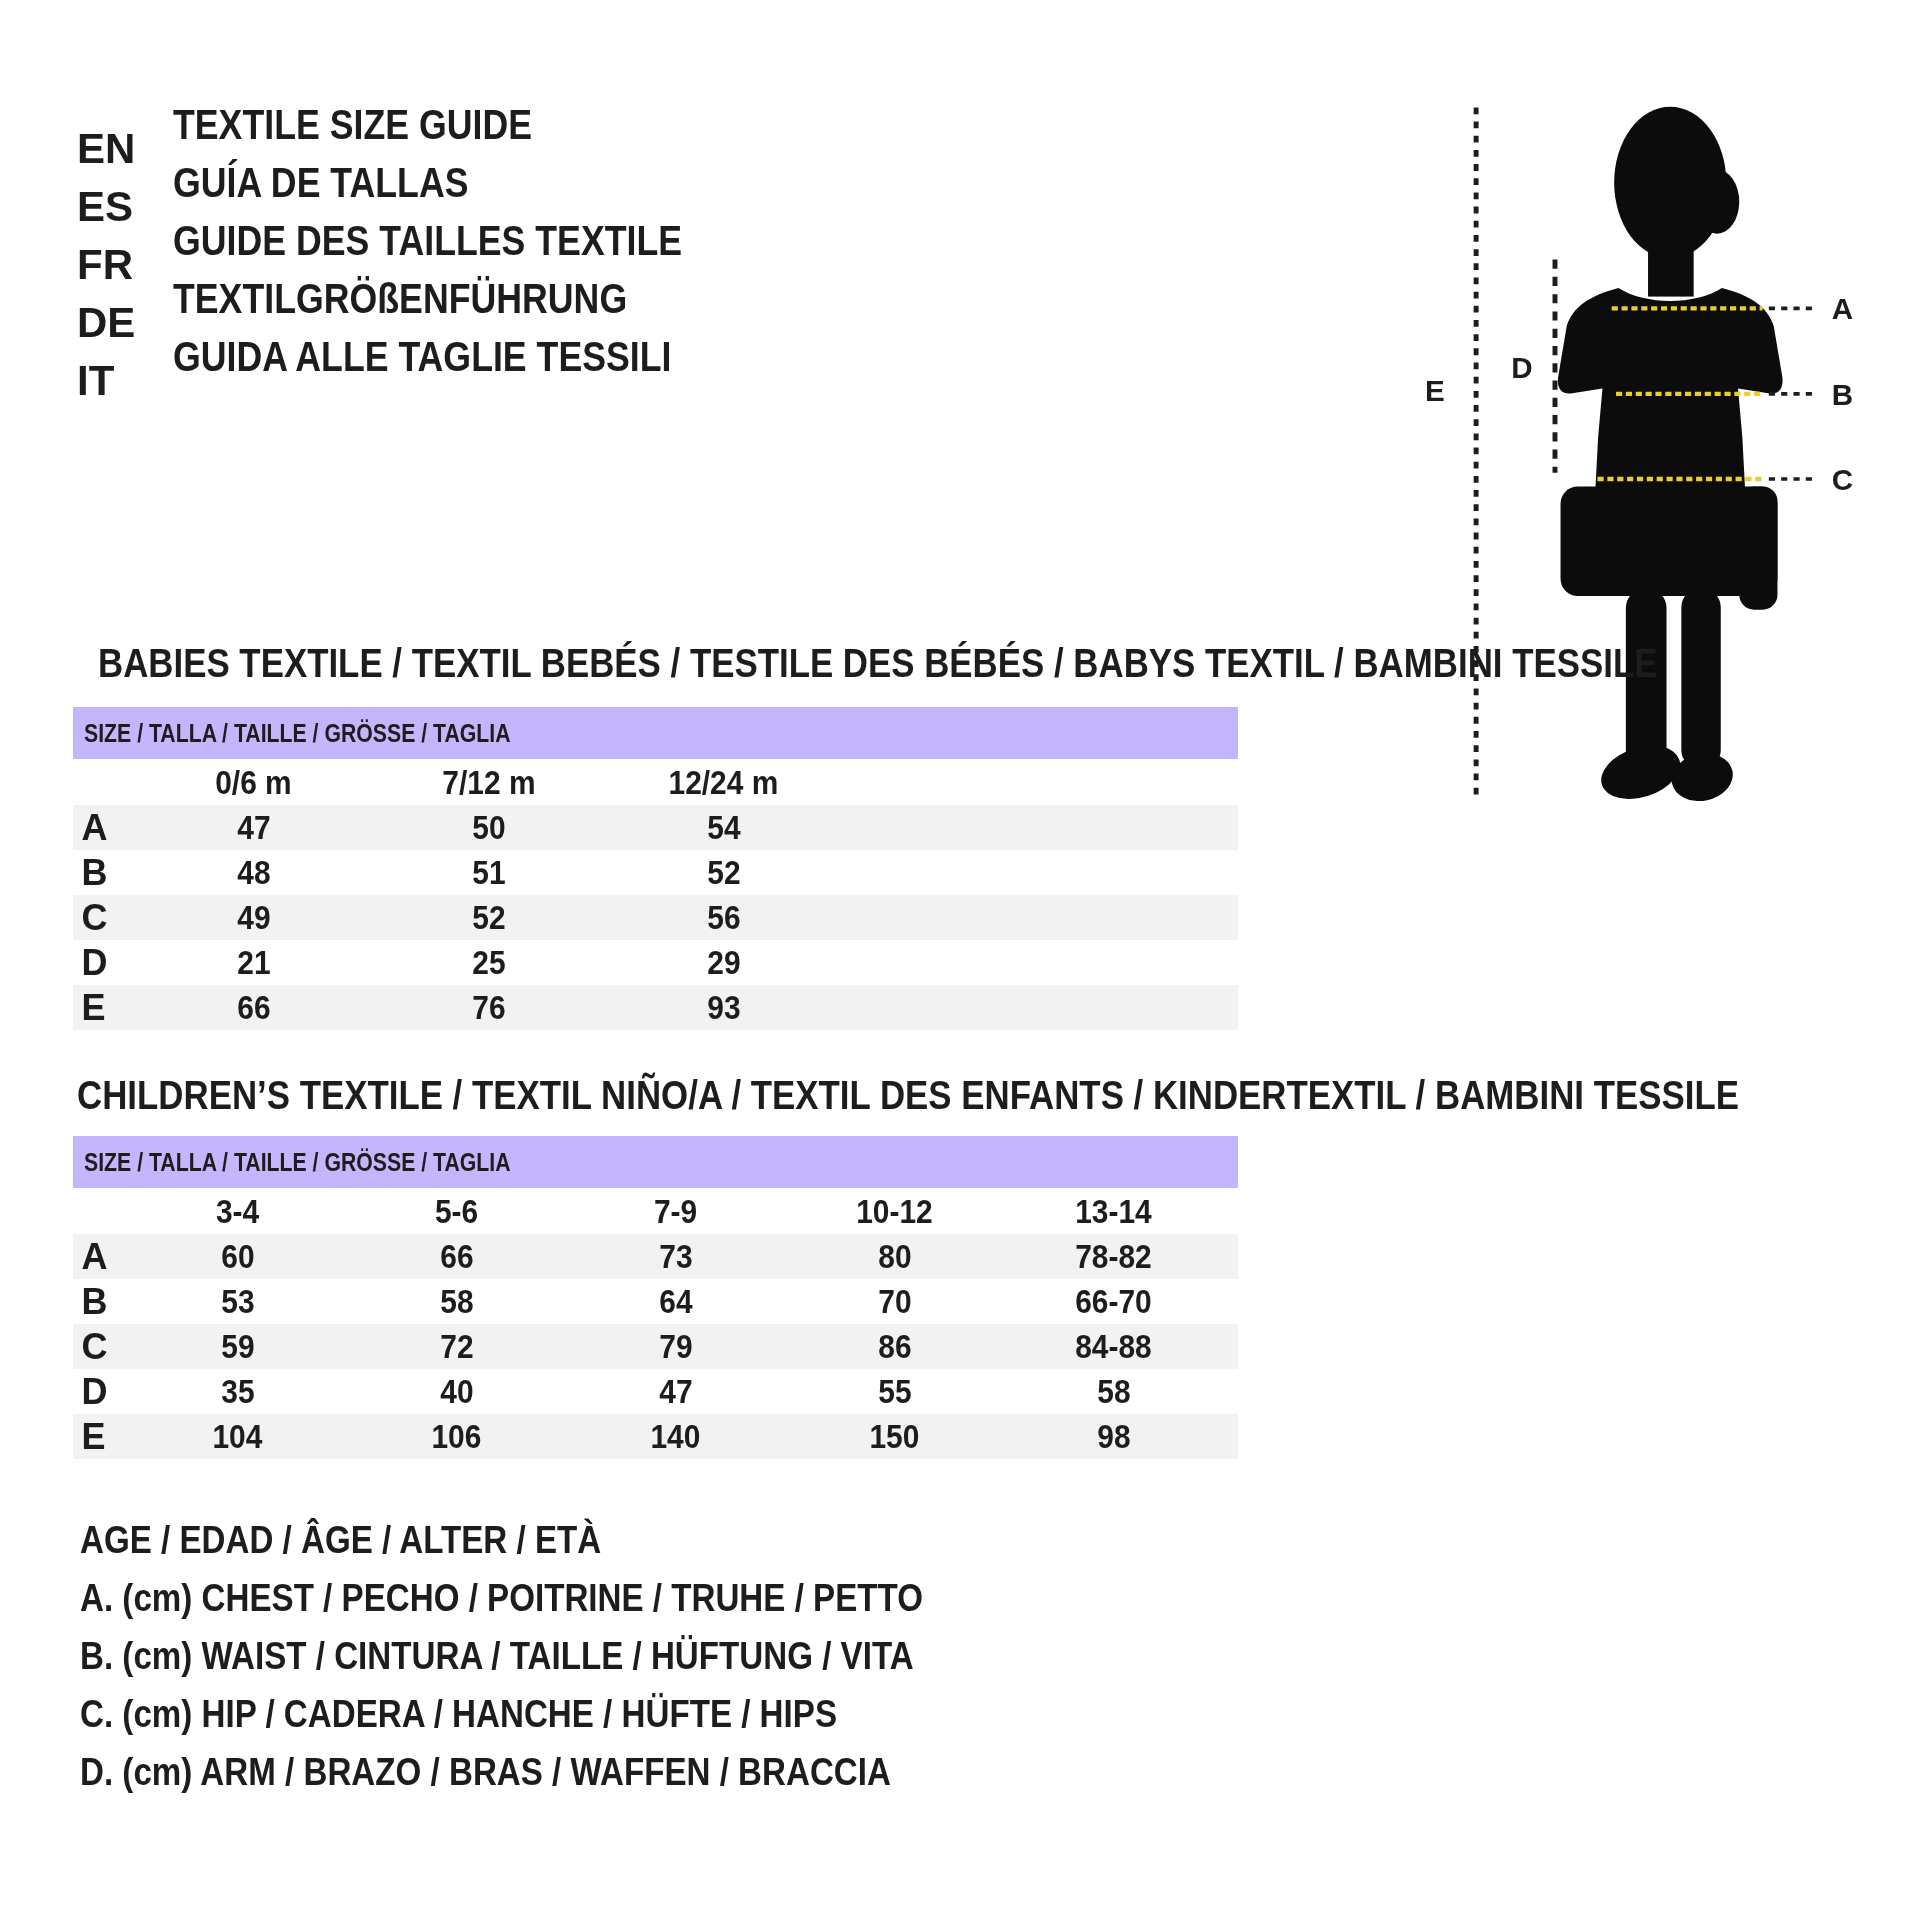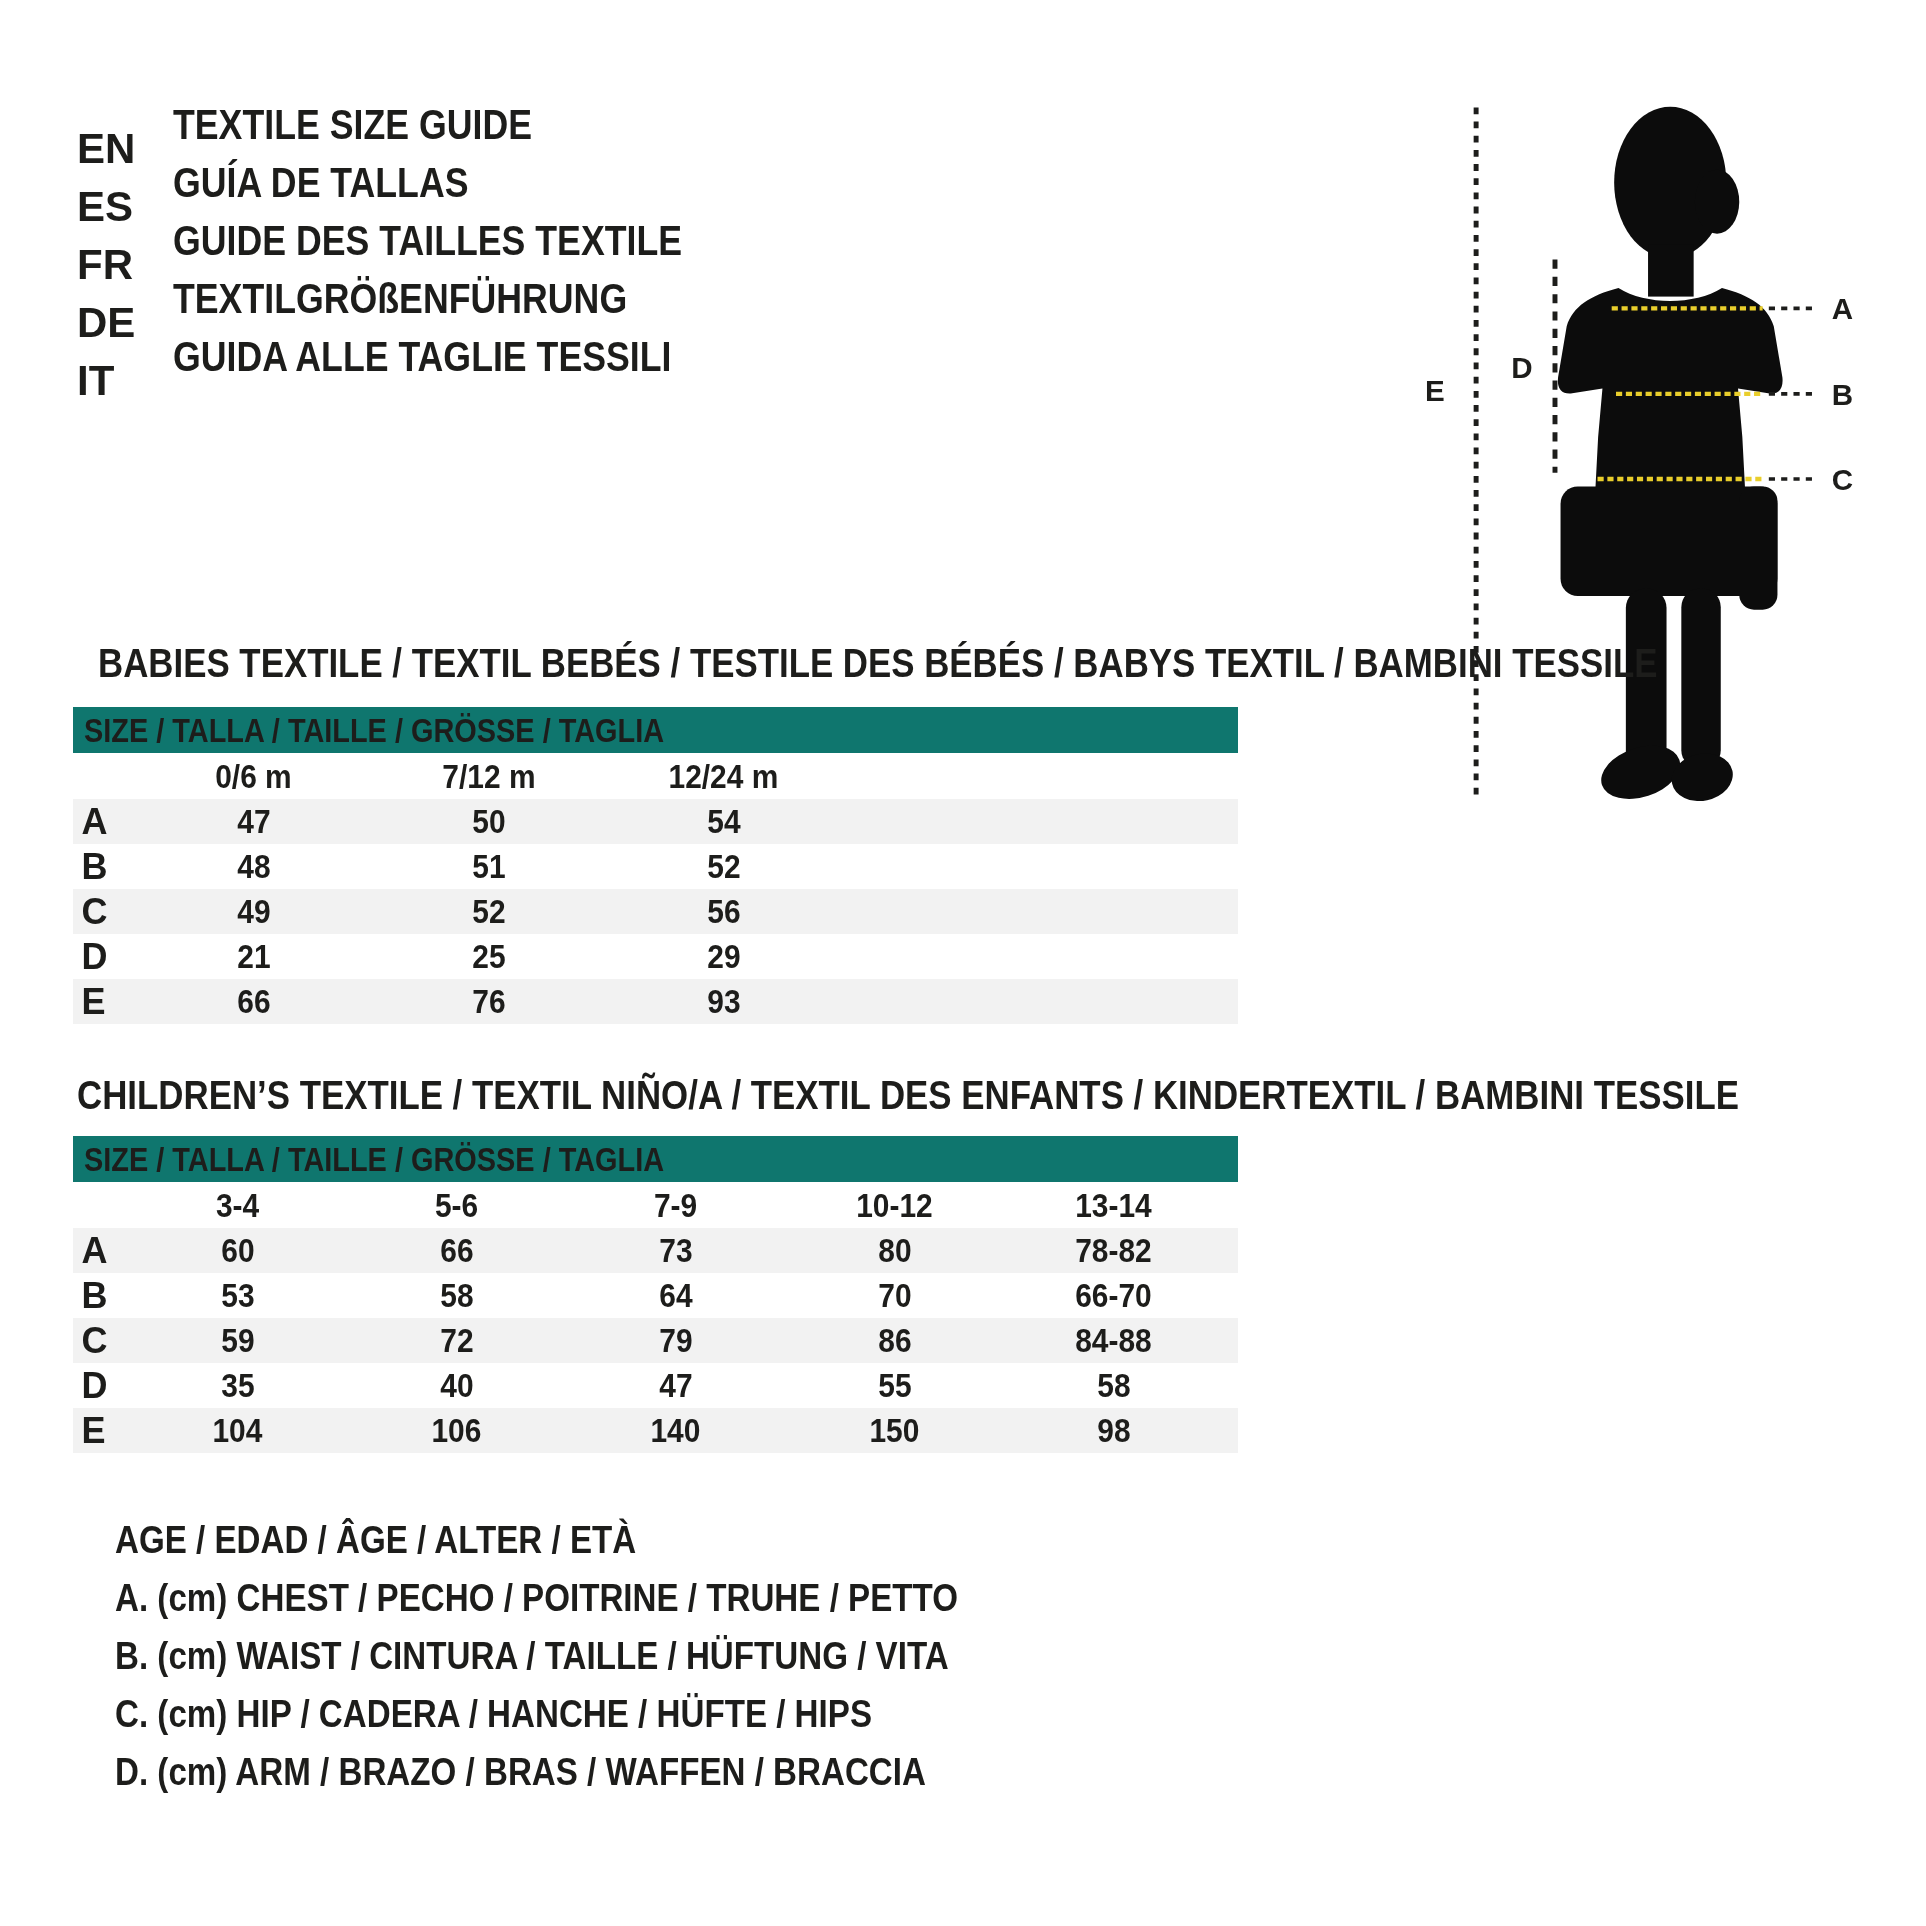--- a/index.html
+++ b/index.html
@@ -15,32 +15,32 @@
   
   .lang{left:77px;top:96px;}
   .lang-row{display:flex;align-items:center;height:58px;font-size:42px;}
   .lang-code{width:96px;flex:0 0 96px;margin-top:48px;}
 
   
   .sec-title{font-size:41px;line-height:41px;white-space:nowrap;}
 
   
   .table{width:1165px;}
-  .t-bar{height:46px;background:#0f766e;display:flex;align-items:center;padding-left:10.5px;font-size:34px;box-sizing:border-box;}
+  .t-bar{height:52px;background:#c4b5fd;display:flex;align-items:center;padding-left:10.5px;font-size:25px;box-sizing:border-box;}
   .t-cols{display:grid;align-items:center;height:46px;font-size:34px;}
   .t-row{display:grid;align-items:center;height:45px;font-size:34px;}
   .g3{grid-template-columns:55px 219px 219px 219px;gap:16px;}
   .g5{grid-template-columns:55px 219px 219px 219px 219px 219px;}
   .stripe{background:#f2f2f2;}
   .rlabel{padding-left:8.6px;font-size:36px;}
   .cell{text-align:center;}
 
   
   .legend{left:80px;top:1511px;}
-  .legend-row{display:flex;align-items:center;height:58px;font-size:39px;margin-left:35px;}
+  .legend-row{display:flex;align-items:center;height:58px;font-size:39px;}
 
   
   .figure{left:1399px;top:92px;width:487px;height:721px;}
   .flabel{font-size:48px;font-weight:700;fill:#1d1d1b;}
 </style>
 </head>
 <body>
 
 <main>
 

